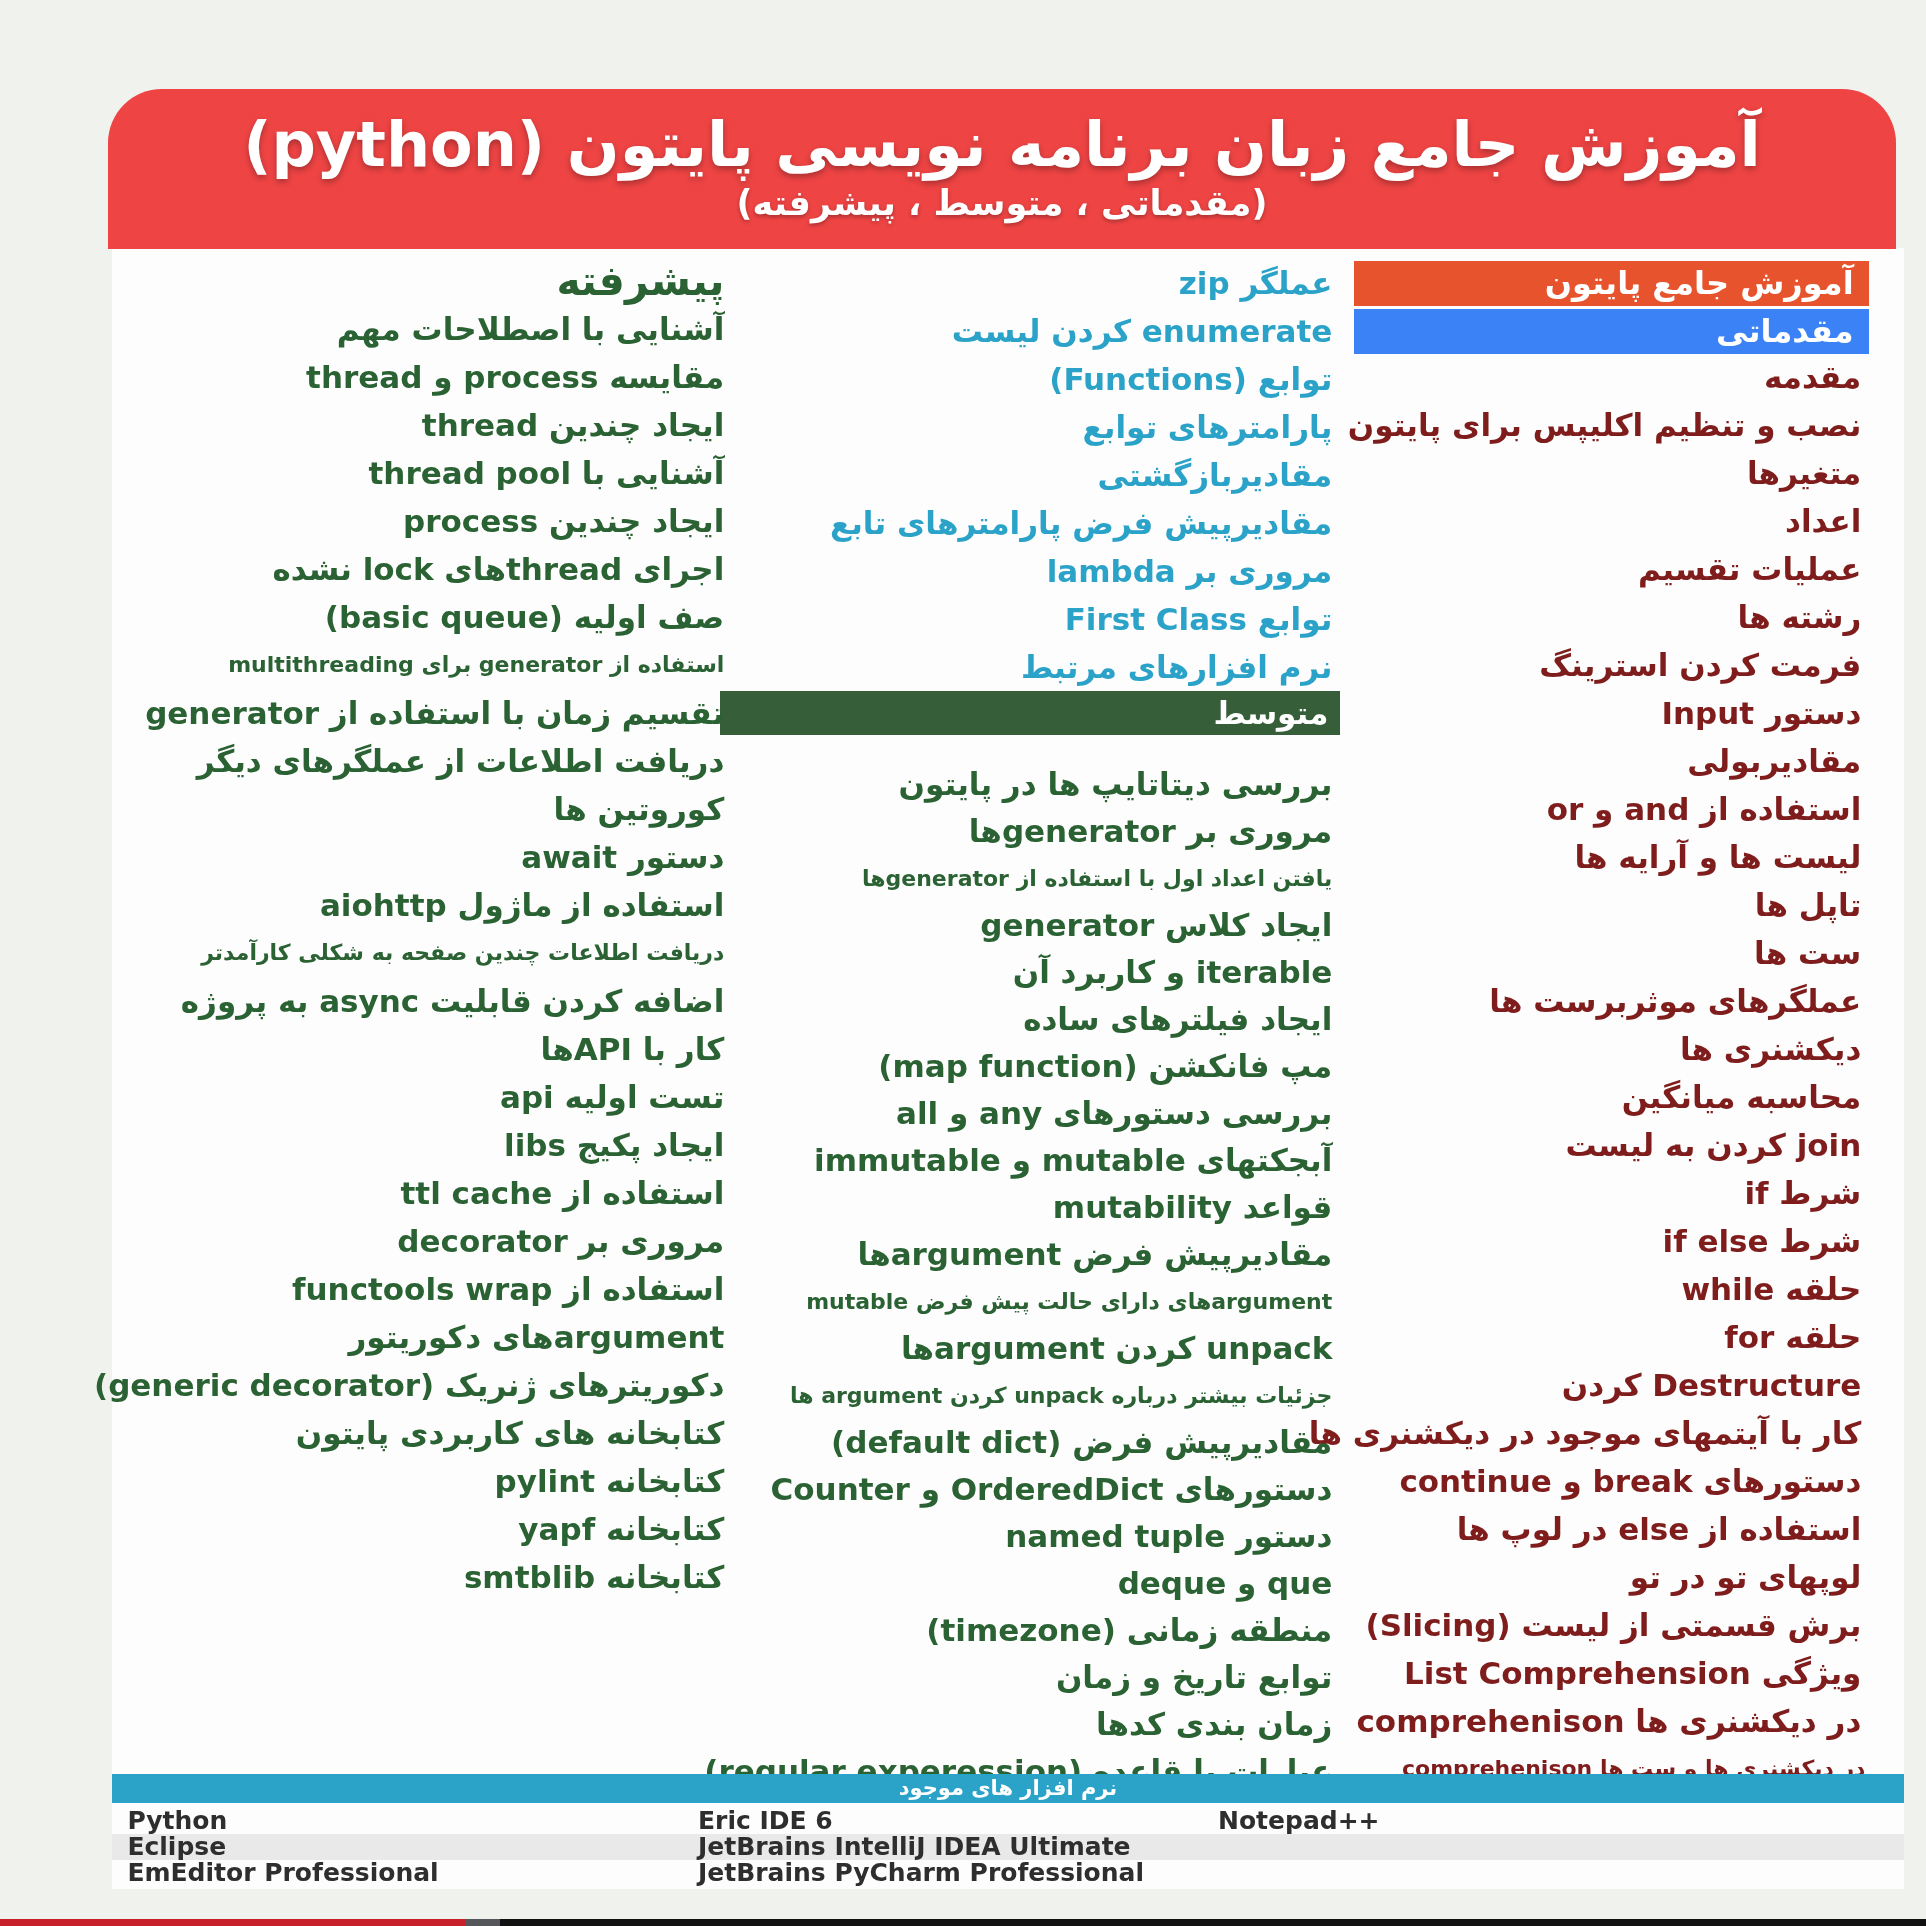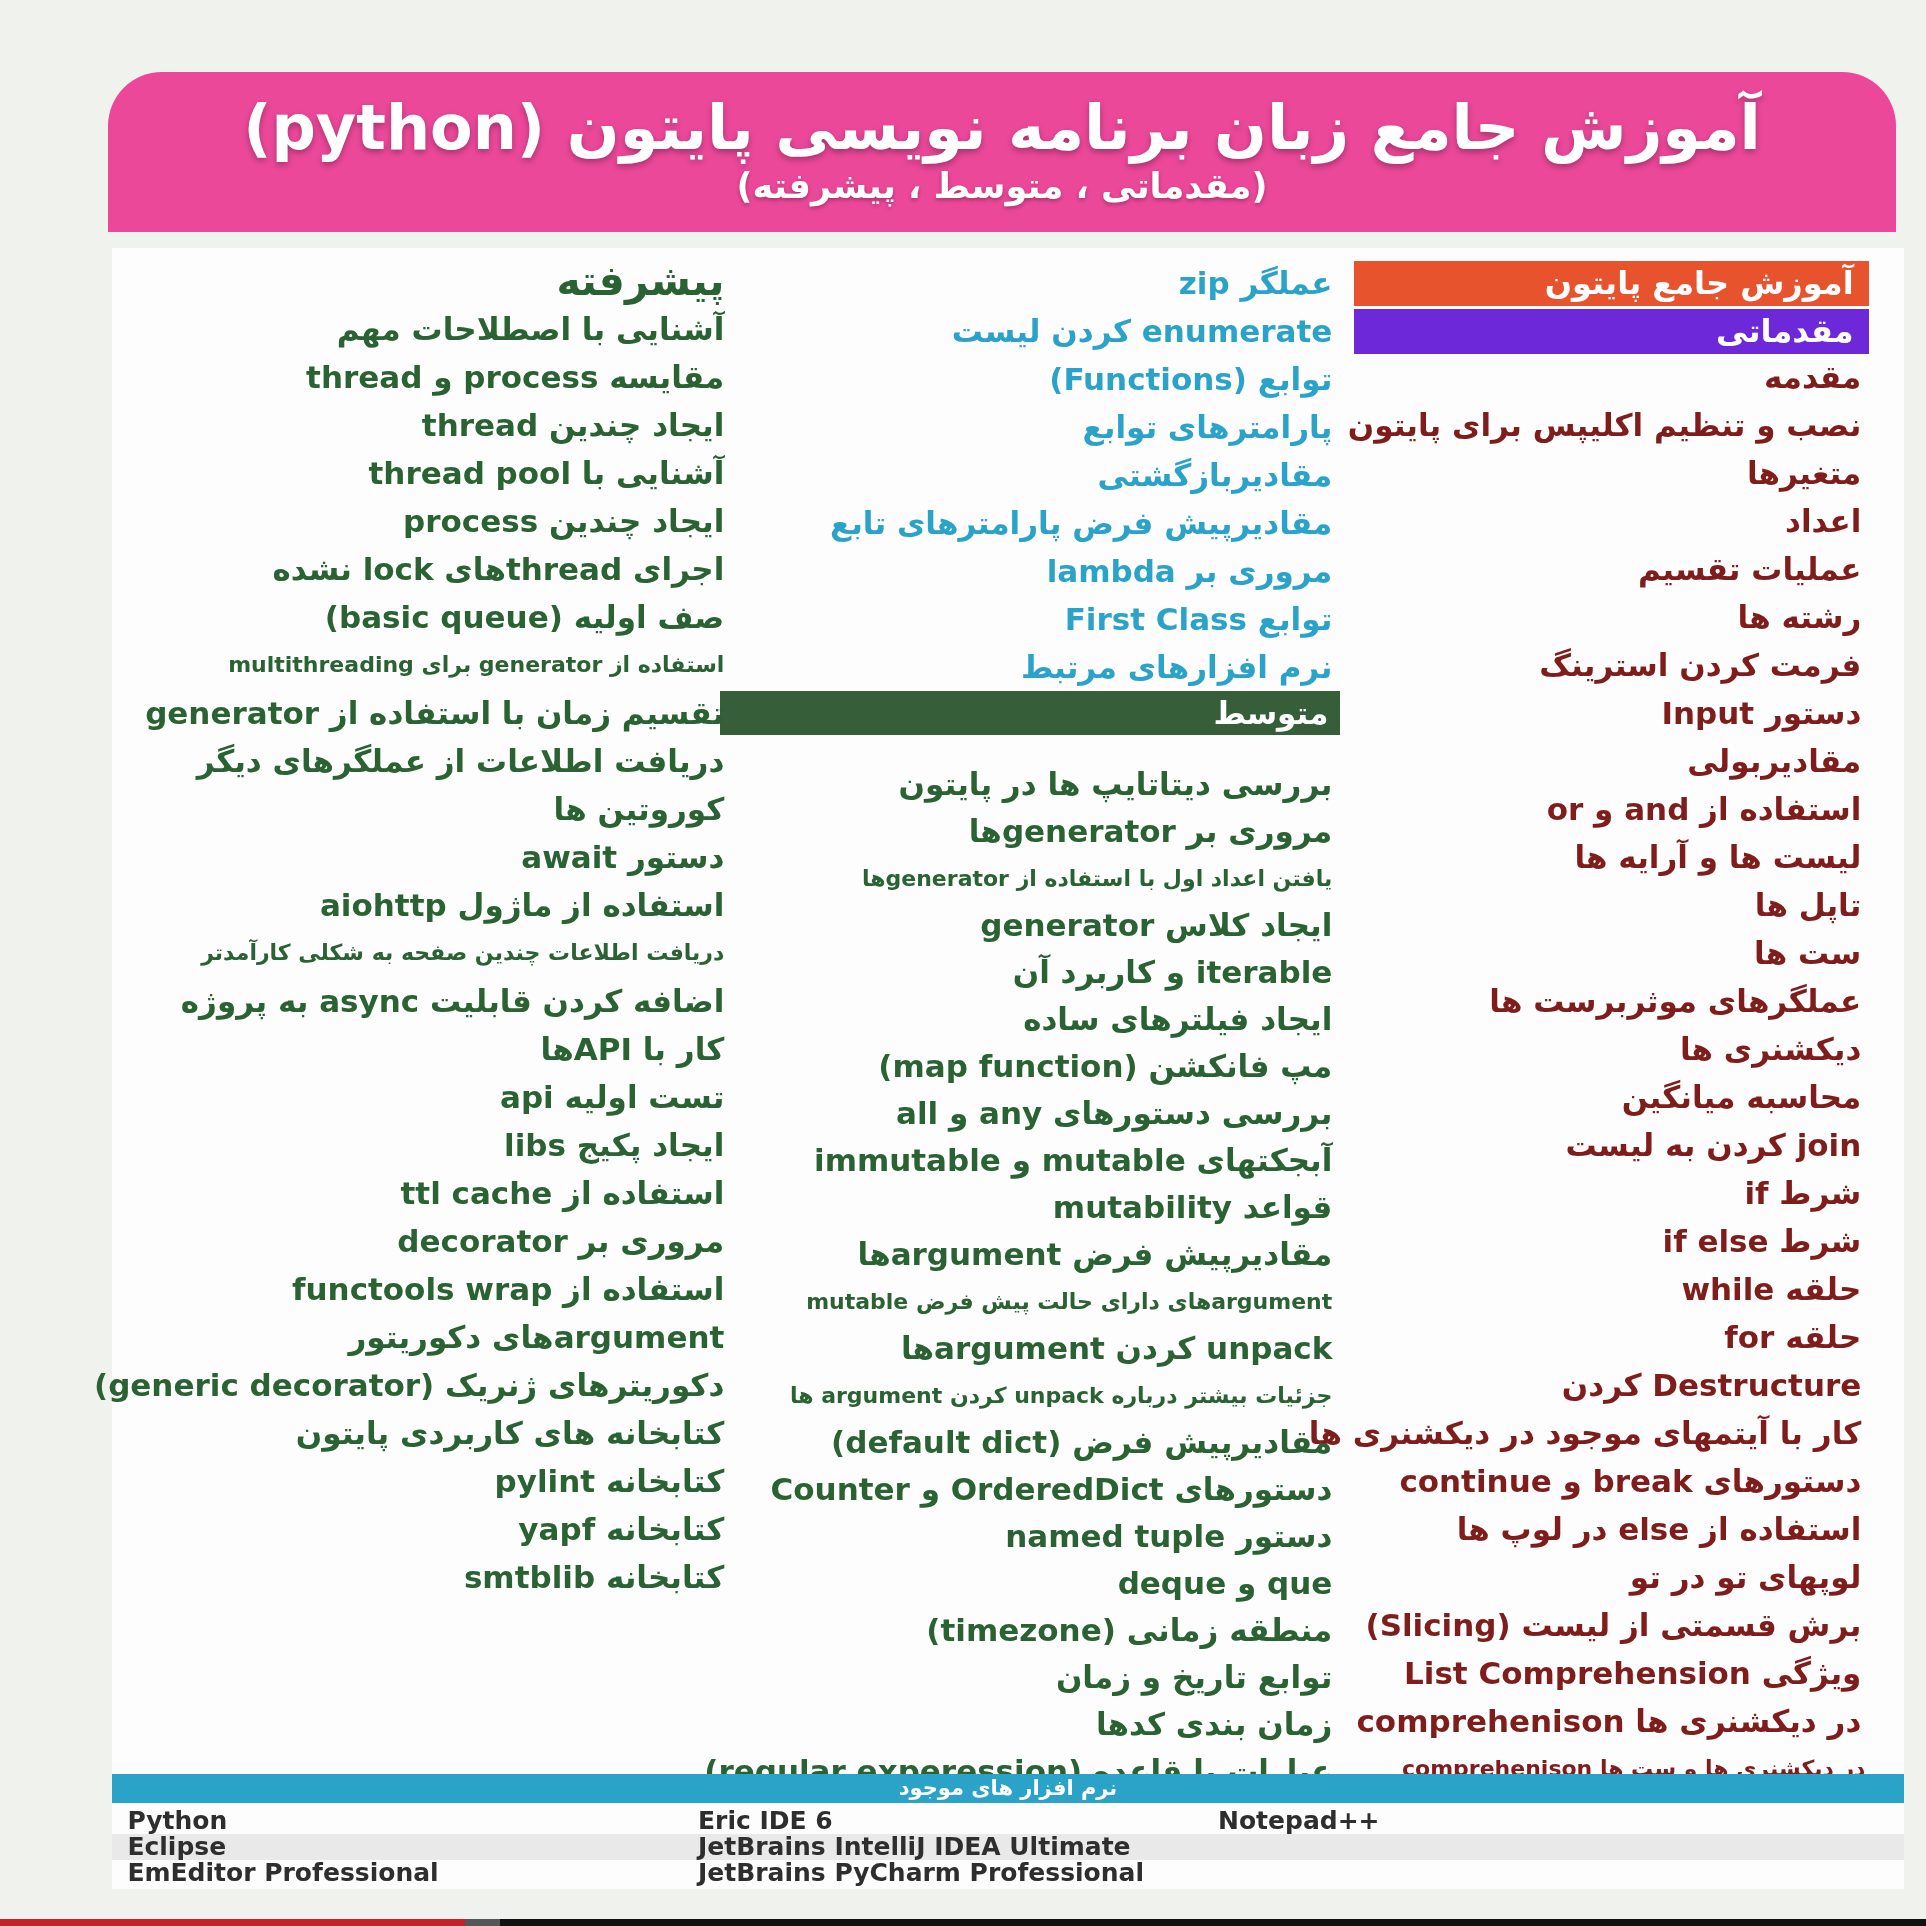--- a/index.html
+++ b/index.html
@@ -1,32 +1,32 @@
 <!DOCTYPE html>
 <html lang="fa" style="font-size:12.3px"><head>
 <meta charset="utf-8">
 <style>
   html,body{margin:0;padding:0;}
   body{background:#f0f2ee;font-family:"DejaVu Sans",sans-serif;}
   .canvas{position:relative;width:1926px;height:1926px;background:#f0f2ee;overflow:hidden;}
   .card{position:absolute;left:112px;top:248px;width:1792px;height:1641px;background:#fdfdfd;}
 
   
-  .header{position:absolute;left:108px;top:72px;width:1788px;height:160px;background:#ec4899;
+  .header{position:absolute;left:108px;top:89px;width:1788px;height:160px;background:#ef4444;
           border-radius:54px 54px 0 0;color:#fff;text-align:center;direction:rtl;}
   .title{margin-top:23px;font-size:62px;font-weight:bold;line-height:66px;white-space:nowrap;
          text-shadow:0 3.1px 6.2px rgba(0,0,0,.30);}
   .subtitle{font-size:35px;font-weight:bold;line-height:40px;margin-top:4.6px;
          text-shadow:0 2.3px 4.6px rgba(0,0,0,.30);}
 
   
   .banner{position:absolute;color:#fff;font-weight:bold;direction:rtl;text-align:right;white-space:nowrap;}
   .banner-orange{left:1354px;top:261px;width:515px;height:45px;background:#e6532c;
                  font-size:32px;line-height:45px;padding-right:15.4px;box-sizing:border-box;}
-  .banner-blue{left:1354px;top:309px;width:515px;height:45px;background:#6d28d9;
+  .banner-blue{left:1354px;top:309px;width:515px;height:45px;background:#3b82f6;
                font-size:32px;line-height:45px;padding-right:15.4px;box-sizing:border-box;}
   .banner-mid{left:720px;top:691px;width:620px;height:44px;background:#355e39;
               font-size:31px;line-height:44px;padding-right:11.6px;box-sizing:border-box;}
 
   
   .list{position:absolute;direction:rtl;text-align:right;}
   .list-right{left:1354px;top:353px;width:515px;}
   .list-right .item{line-height:48px;color:#7f1d1d;}
   .list-mid-intro{left:720px;top:259px;width:620px;}
   .list-mid-intro .item{line-height:48px;color:#2ba2c7;}

